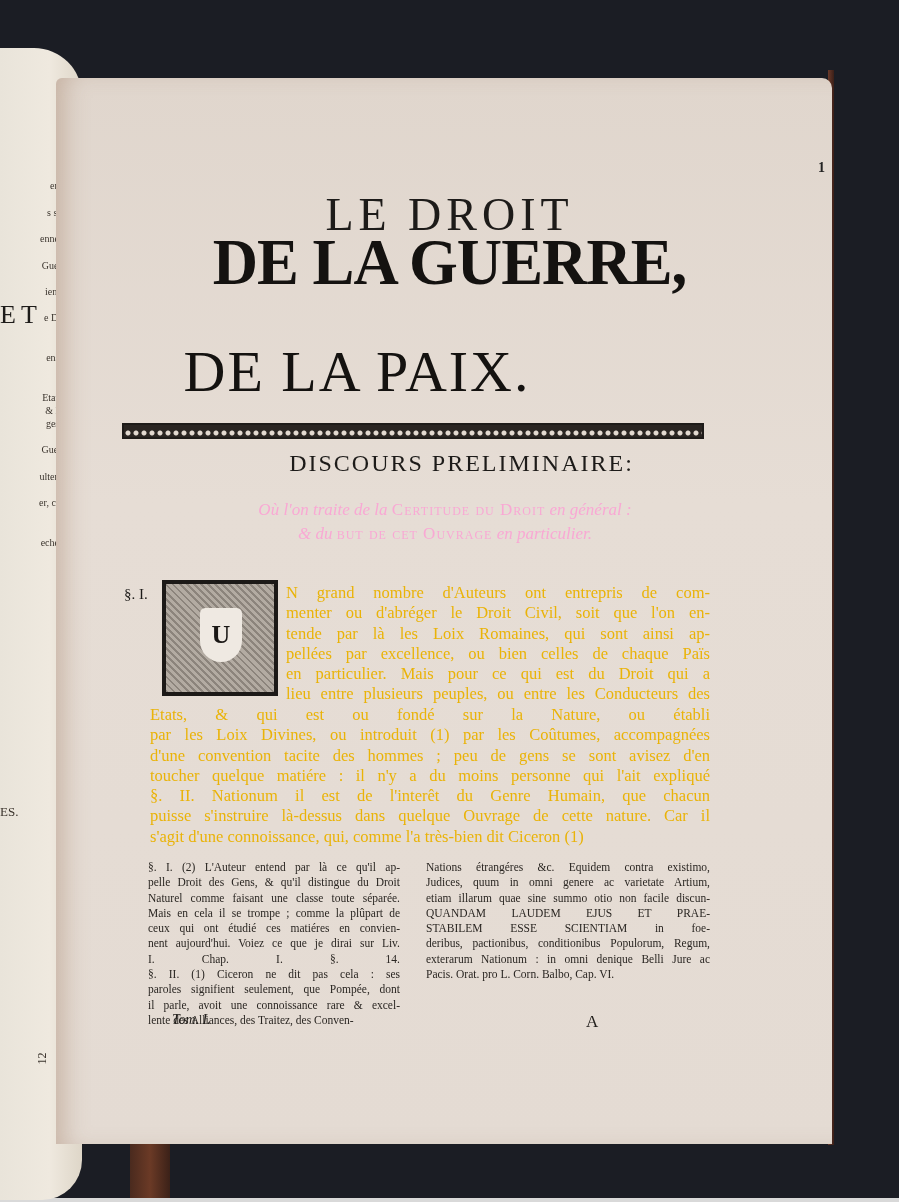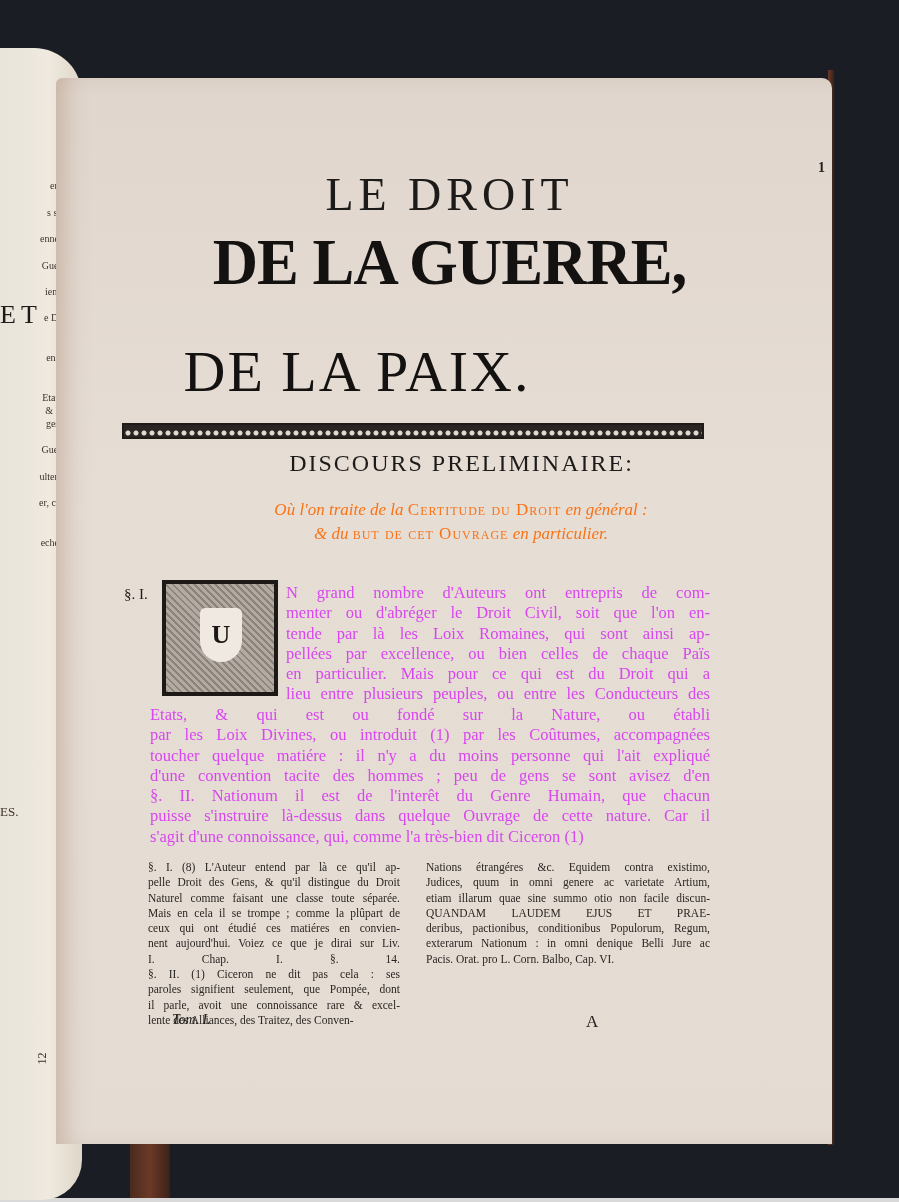--- a/index.html
+++ b/index.html
@@ -27,53 +27,53 @@
     position:absolute; left:828px; top:70px; width:6px; height:1075px;
     background:linear-gradient(90deg,#6b3a2a,#3a1f18);
   }
   .page {
     position:absolute; left:56px; top:78px; width:776px; height:1066px;
     background:linear-gradient(180deg,#e0d6cd 0%,#e6ddd5 40%,#e4dbd3 100%);
     border-top-left-radius:6px; border-top-right-radius:10px;
     box-shadow: inset 18px 0 24px -10px rgba(150,110,80,.35);
   }
   .sig-mark { position:absolute; left:818px; top:160px; font-size:14px; color:#222; font-weight:bold; }
-  .title-1 { position:absolute; left:0; width:899px; top:168px; text-align:center;
+  .title-1 { position:absolute; left:0; width:899px; top:188px; text-align:center;
     font-size:46px; letter-spacing:5px; color:#1d1b19; }
   .title-2 { position:absolute; left:0; width:899px; top:224px; text-align:center;
     font-size:66px; font-weight:bold; letter-spacing:-1px; color:#141210; transform:scaleX(0.95); }
   .title-et { position:absolute; left:0; width:899px; top:300px; text-align:left;
     font-size:26px; letter-spacing:5px; color:#1d1b19; }
   .title-3 { position:absolute; left:0; width:714px; top:338px; text-align:center;
     font-size:58px; letter-spacing:2px; color:#141210; }
   .ornament-rule {
     position:absolute; left:122px; top:423px; width:582px; height:16px;
     background:
       radial-gradient(circle at 50% 50%, #e2d9d0 2px, transparent 3px) 0 0/8px 16px,
       #2a2522;
     border:2px solid #1e1b19; box-sizing:border-box;
   }
   .discours { position:absolute; left:0; width:899px; top:450px; text-align:center;
     font-size:24px; letter-spacing:2px; color:#1d1b19; transform:translateX(12px); }
-  .subtitle { position:absolute; left:166px; width:590px; text-align:center;
-    font-size:17px; font-style:italic; color:#f97316; }
+  .subtitle { position:absolute; left:150px; width:590px; text-align:center;
+    font-size:17px; font-style:italic; color:#f9a8d4; }
   .subtitle .sc { font-style:normal; font-variant:small-caps; letter-spacing:1px; }
   .section-mark { position:absolute; left:124px; top:586px; font-size:15px; color:#1d1b19; }
   .dropcap {
     position:absolute; left:162px; top:580px; width:116px; height:116px;
     border:4px solid #1c1917; box-sizing:border-box;
     background: repeating-linear-gradient(45deg,#8c847c 0 2px,#b3aba2 2px 5px);
   }
   .dropcap-shield {
     position:absolute; left:34px; top:24px; width:42px; height:54px;
     background:#efe9e2; border-radius:6px 6px 24px 24px;
     display:flex; align-items:center; justify-content:center;
     font-size:26px; font-weight:bold; color:#1a1715;
   }
-  .body-lines { position:absolute; left:150px; width:560px; font-size:16.5px; color:#d946ef; line-height:20.3px; }
+  .body-lines { position:absolute; left:150px; width:560px; font-size:16.5px; color:#eab308; line-height:20.3px; }
   .body-lines .ln { white-space:nowrap; text-align:justify; text-align-last:justify; }
   .body-lines .ln.last { text-align-last:left; }
   .body-first { top:583px; left:286px; width:424px; }
   .body-rest { top:705px; }
   .fn-col { position:absolute; font-size:11.5px; line-height:15.3px; color:#2a2622; }
   .fn-col .ln { white-space:nowrap; text-align:justify; text-align-last:justify; }
   .fn-col .ln.last { text-align-last:left; }
   .fn-left { left:148px; top:860px; width:252px; }
   .fn-right { left:426px; top:860px; width:284px; }
   .tome { position:absolute; left:172px; top:1012px; font-size:14px; font-style:italic; color:#24211e; }
@@ -157,44 +157,45 @@
     <div class="ln">N grand nombre d'Auteurs ont entrepris de com-</div>
     <div class="ln">menter ou d'abréger le Droit Civil, soit que l'on en-</div>
     <div class="ln">tende par là les Loix Romaines, qui sont ainsi ap-</div>
     <div class="ln">pellées par excellence, ou bien celles de chaque Païs</div>
     <div class="ln">en particulier. Mais pour ce qui est du Droit qui a</div>
     <div class="ln">lieu entre plusieurs peuples, ou entre les Conducteurs des</div>
   </div>
 <div class="body-lines body-rest" id="body-rest">
     <div class="ln">Etats, &amp; qui est ou fondé sur la Nature, ou établi</div>
     <div class="ln">par les Loix Divines, ou introduit (1) par les Coûtumes, accompagnées</div>
+    <div class="ln">d'une convention tacite des hommes ; peu de gens se sont avisez d'en</div>
     <div class="ln">toucher quelque matiére : il n'y a du moins personne qui l'ait expliqué</div>
-    <div class="ln">d'une convention tacite des hommes ; peu de gens se sont avisez d'en</div>
     <div class="ln">§. II. Nationum il est de l'interêt du Genre Humain, que chacun</div>
     <div class="ln">puisse s'instruire là-dessus dans quelque Ouvrage de cette nature. Car il</div>
     <div class="ln last">s'agit d'une connoissance, qui, comme l'a très-bien dit Ciceron (1)</div>
   </div>
 
 <div class="fn-col fn-left" id="fn-left">
-    <div class="ln">§. I. (8) L'Auteur entend par là ce qu'il ap-</div>
+    <div class="ln">§. I. (2) L'Auteur entend par là ce qu'il ap-</div>
     <div class="ln">pelle Droit des Gens, &amp; qu'il distingue du Droit</div>
     <div class="ln">Naturel comme faisant une classe toute séparée.</div>
     <div class="ln">Mais en cela il se trompe ; comme la plûpart de</div>
     <div class="ln">ceux qui ont étudié ces matiéres en convien-</div>
     <div class="ln">nent aujourd'hui. Voiez ce que je dirai sur Liv.</div>
     <div class="ln">I. Chap. I. §. 14.</div>
     <div class="ln">§. II. (1) Ciceron ne dit pas cela : ses</div>
     <div class="ln">paroles signifient seulement, que Pompée, dont</div>
     <div class="ln">il parle, avoit une connoissance rare &amp; excel-</div>
     <div class="ln last">lente des Alliances, des Traitez, des Conven-</div>
   </div>
 <div class="fn-col fn-right" id="fn-right">
     <div class="ln">Nations étrangéres &amp;c. Equidem contra existimo,</div>
     <div class="ln">Judices, quum in omni genere ac varietate Artium,</div>
     <div class="ln">etiam illarum quae sine summo otio non facile discun-</div>
     <div class="ln">QUANDAM LAUDEM EJUS ET PRAE-</div>
+    <div class="ln">STABILEM ESSE SCIENTIAM in foe-</div>
     <div class="ln">deribus, pactionibus, conditionibus Populorum, Regum,</div>
     <div class="ln">exterarum Nationum : in omni denique Belli Jure ac</div>
     <div class="ln last">Pacis. Orat. pro L. Corn. Balbo, Cap. VI.</div>
   </div>
 
 <div class="tome">Tom. I.</div>
 <div class="signature">A</div>
 
 </body></html>

